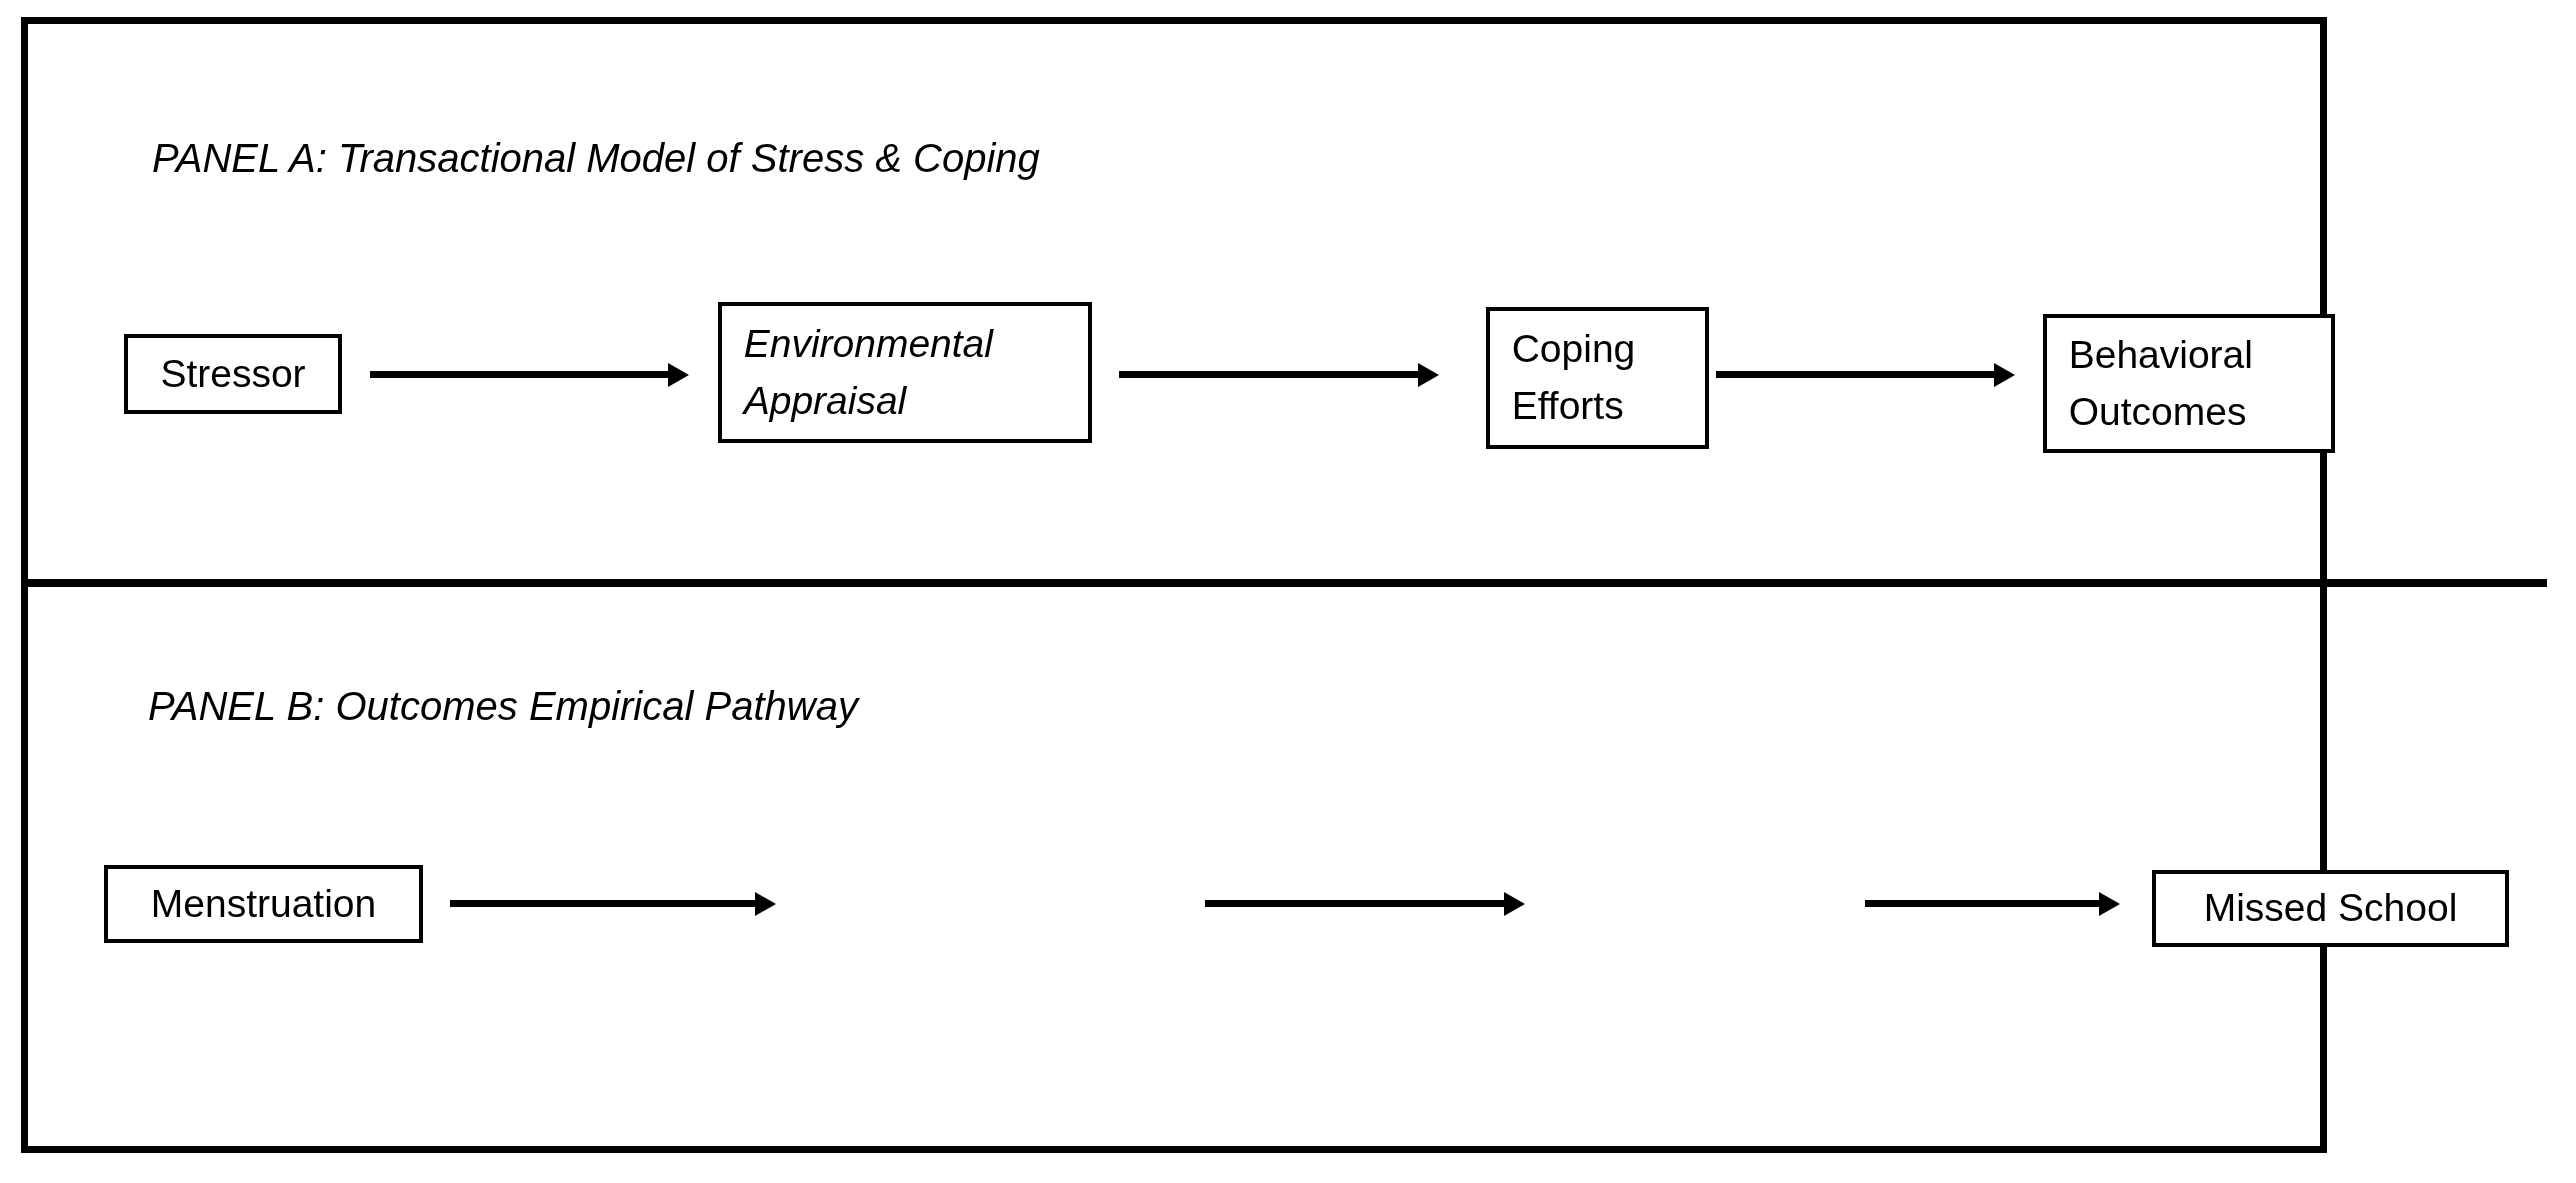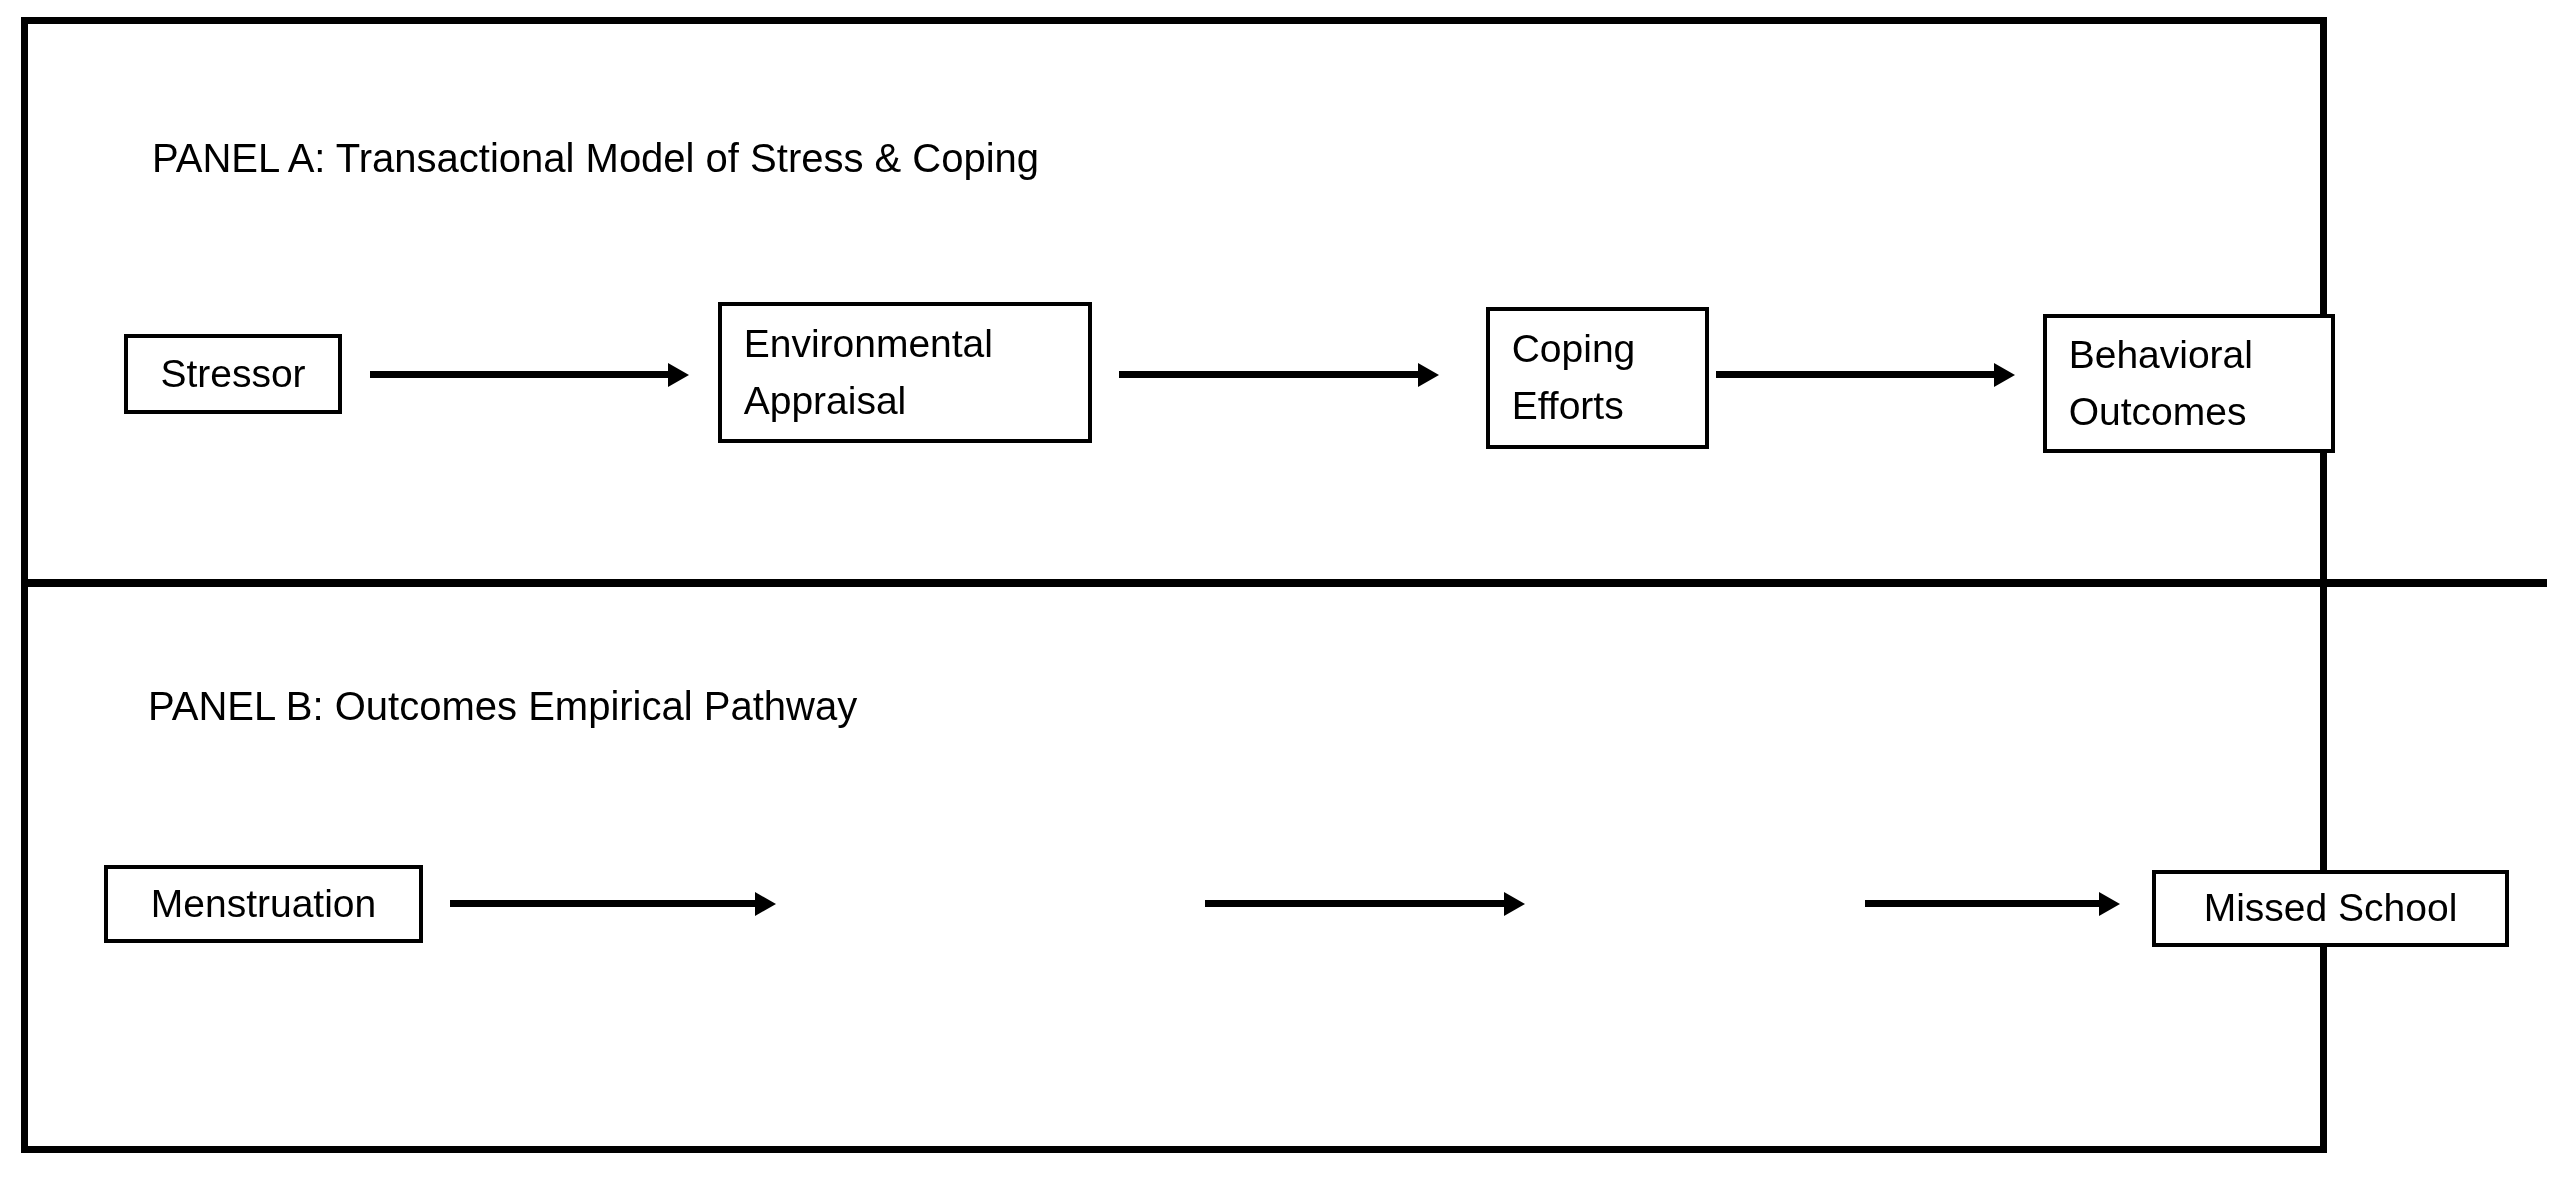--- a/index.html
+++ b/index.html
@@ -19,20 +19,21 @@
   
   #frame {
     position: absolute;
     left: 21px;
     top: 17px;
     width: 2306px;
     height: 1136px;
     border: 7.7px solid #000000;
     box-sizing: border-box;
     background: #ffffff;
+    font-style: italic;
   }
   
   #divider {
     position: absolute;
     left: 21px;
     top: 579px;
     width: 2526px;
     height: 7.7px;
     background: #000000;
   }
@@ -64,21 +65,21 @@
   }
   .node.leftpad {
     justify-content: flex-start;
     text-align: left;
     padding-left: 21.7px;
     padding-right: 6.2px;
   }
 
   
   #node-a1 { left: 124px;  top: 334px; width: 218px; height: 80px; }
-  #node-a2 { left: 718px;  top: 302px; width: 374px; height: 141px; }
+  #node-a2 { left: 718px;  top: 302px; width: 374px; height: 141px; font-style: italic; }
   #node-a3 { left: 1486px; top: 307px; width: 223px; height: 142px; }
   #node-a4 { left: 2043px; top: 306px; width: 292px; height: 139px; margin-top: 8px; }
 
   
   #node-b1 { left: 104px;  top: 865px; width: 319px; height: 78px; }
   #node-b2 { left: 802px; top: 834px; width: 375px; height: 203px; }
   #node-b3 { left: 1552px; top: 839px; width: 286px; height: 140px; }
   #node-b4 { left: 2152px; top: 870px; width: 357px; height: 77px; }
 
   

